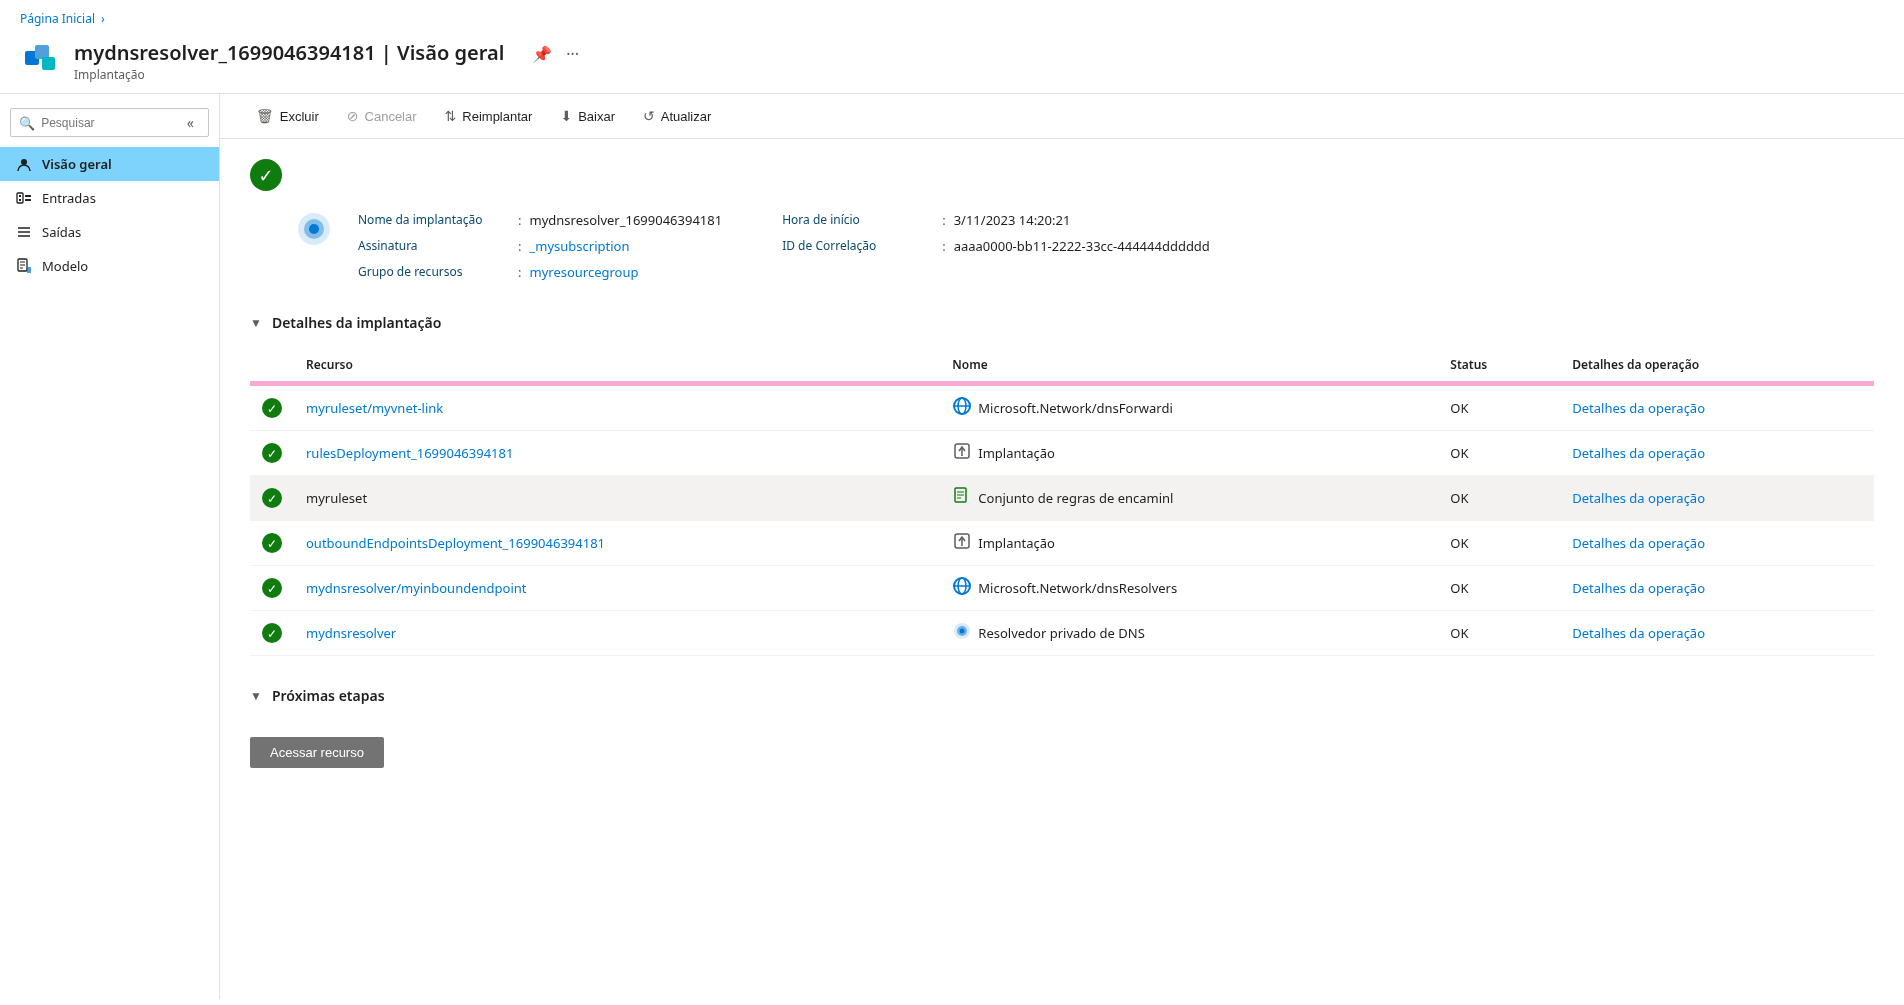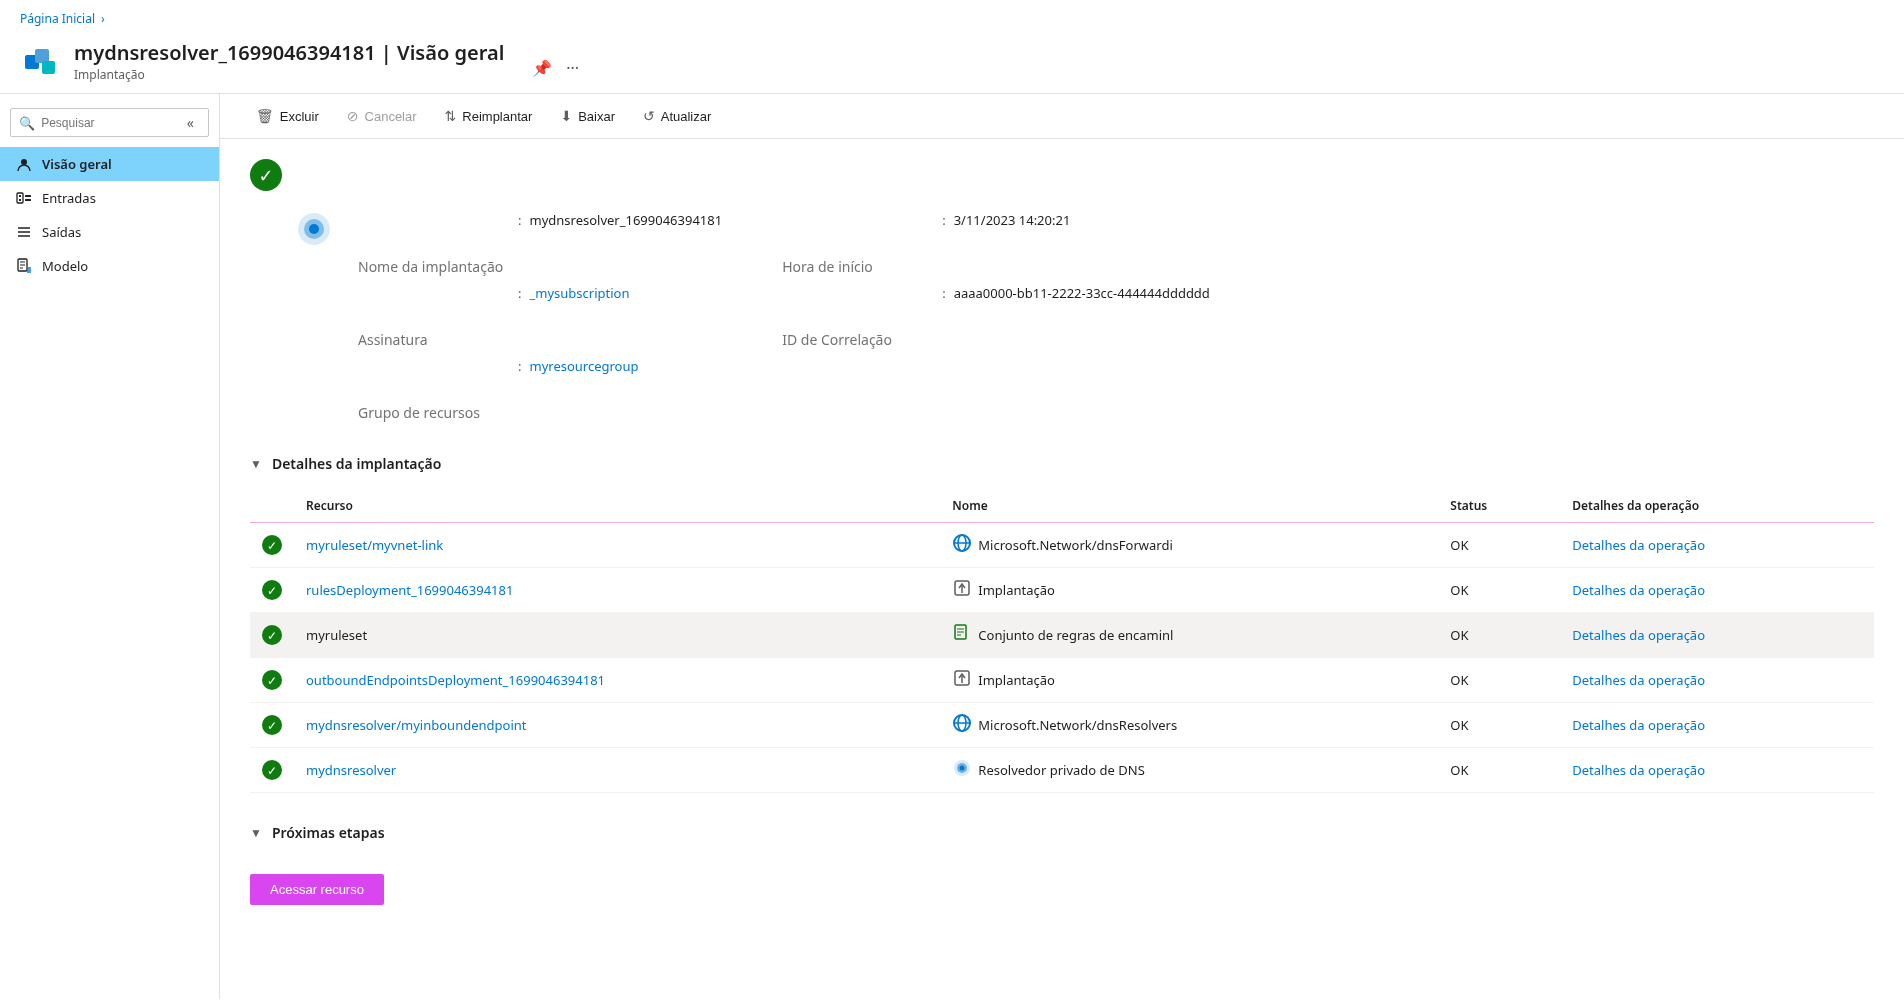--- a/index.html
+++ b/index.html
@@ -10,21 +10,21 @@
       font-size: 12px;
       color: #0078d4;
       display: flex;
       align-items: flex-end;
       gap: 6px;
     }
     .breadcrumb a { color: #0078d4; text-decoration: none; }
 
     .page-header {
       display: flex;
-      align-items: flex-end;
+      align-items: flex-start;
       padding: 8px 20px 10px 20px;
       gap: 14px;
       border-bottom: 1px solid #e0e0e0;
     }
     .page-header-icon {
       width: 40px; height: 40px;
       display: flex; align-items: center; justify-content: center;
     }
     .page-header-text h1 {
       font-size: 20px;
@@ -150,21 +150,21 @@
       color: #1f1f1f;
     }
 
     .deployment-info {
       display: flex;
       gap: 60px;
       margin-left: 46px;
       margin-bottom: 24px;
     }
     .info-row { display: flex; align-items: flex-start; margin-bottom: 8px; gap: 0; }
-    .info-label { color: #737373; font-size: 14px; min-width: 160px; margin-top: 46px; }
+    .info-label { color: #0c4a6e; font-size: 12px; min-width: 160px; }
     .info-colon { color: #605e5c; margin-right: 8px; }
     .info-value { color: #1f1f1f; font-size: 13px; }
     .info-value a { color: #0078d4; text-decoration: none; }
 
     .section-header {
       display: flex;
       align-items: center;
       gap: 10px;
       margin-bottom: 16px;
       cursor: pointer;
@@ -176,39 +176,39 @@
       width: 100%;
       border-collapse: collapse;
       margin-bottom: 30px;
     }
     .deployment-table th {
       text-align: left;
       padding: 8px 12px;
       font-size: 12px;
       font-weight: 600;
       color: #1f1f1f;
-      border-bottom: 1px solid #f9a8d4;
+      border-bottom: 5px solid #f9a8d4;
     }
     .deployment-table td {
       padding: 10px 12px;
       font-size: 13px;
       color: #1f1f1f;
       border-bottom: 1px solid #f3f2f1;
     }
     .deployment-table tr.highlighted td { background: #f3f2f1; }
     .check-circle { width: 20px; height: 20px; background: #107c10; border-radius: 50%; display: flex; align-items: center; justify-content: center; color: white; font-size: 12px; }
 
     .resource-link { color: #0078d4; text-decoration: none; }
     .type-cell { display: flex; align-items: center; gap: 6px; }
 
     .op-link { color: #0078d4; text-decoration: none; font-size: 13px; }
 
     .next-steps-section { margin-top: 10px; }
     .access-btn {
-      background: #d946ef;
+      background: #737373;
       color: white;
       border: none;
       padding: 8px 20px;
       font-size: 13px;
       cursor: pointer;
       border-radius: 2px;
       margin-top: 16px;
     }
   </style>
 </head>

